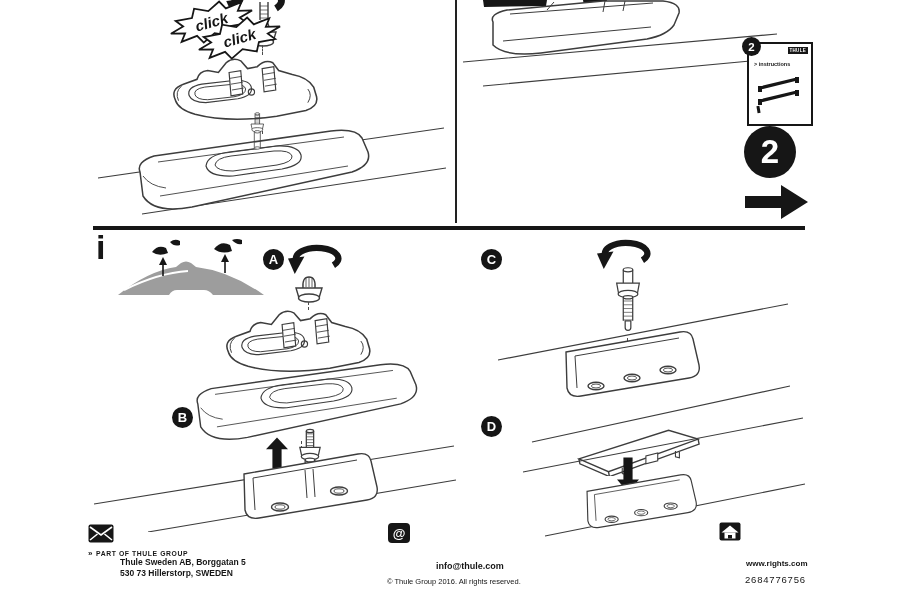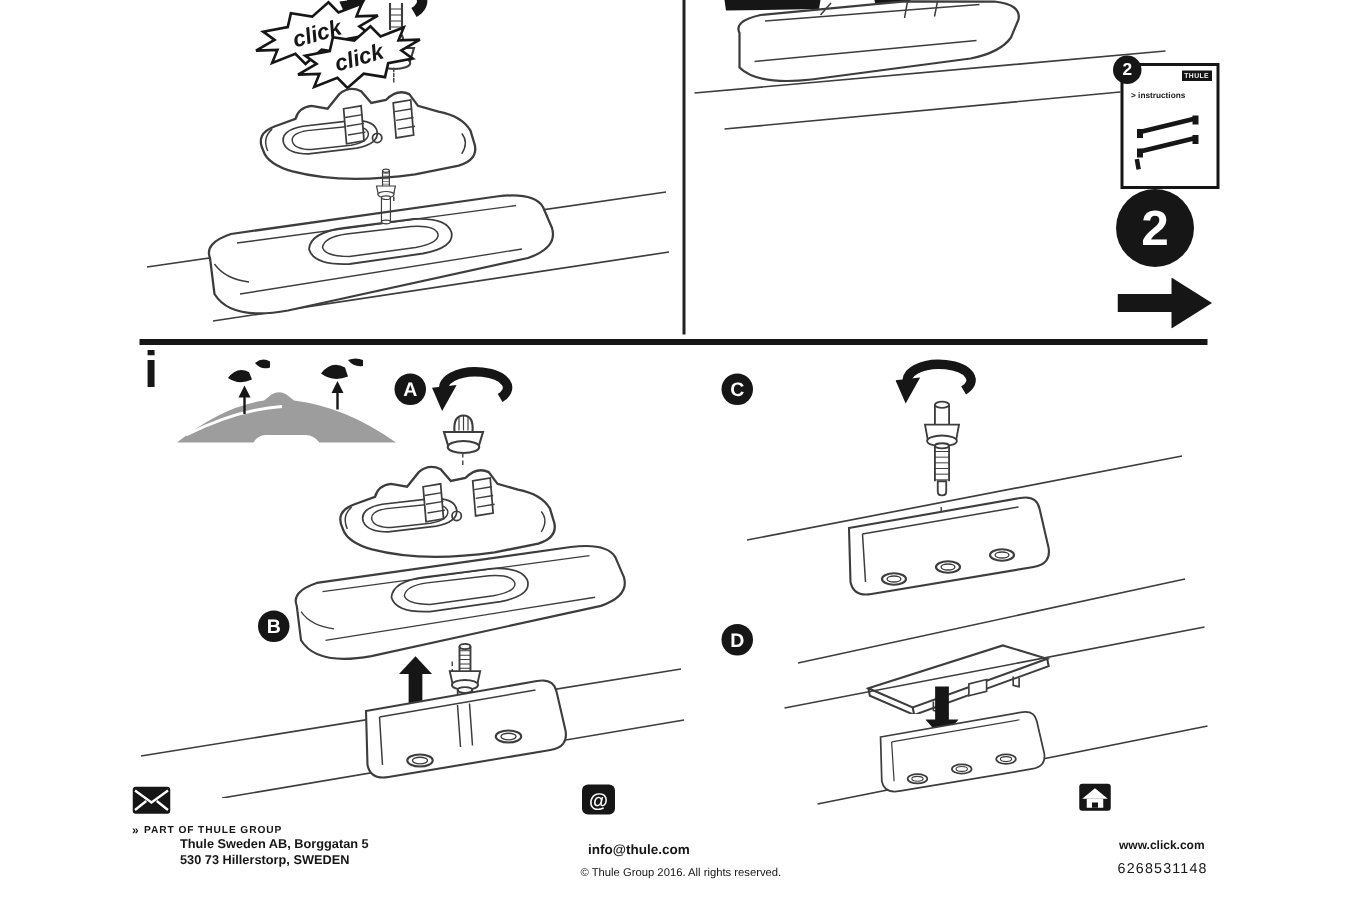--- a/index.html
+++ b/index.html
@@ -261,25 +261,25 @@
   <div class="ftxt fbold" style="left:120px;top:525px;font-size:8.5px">
     <div>Thule Sweden AB, Borggatan 5</div>
     <div>530 73 Hillerstorp, SWEDEN</div>
   </div>
   <div class="groupline">
     <span style="font-size:8px;font-weight:700">»</span>
     <span>PART OF THULE GROUP</span>
   </div>
 
   <div class="aticon">@</div>
-  <div class="ftxt fbold" style="left:392px;top:529px;font-size:9px">info@thule.com</div>
+  <div class="ftxt fbold" style="left:436px;top:529px;font-size:9px">info@thule.com</div>
   <div class="ftxt" style="left:387px;top:545px;font-size:7.5px">© Thule Group 2016. All rights reserved.</div>
 
   <svg class="abs" style="left:719px;top:522px" width="22" height="19" viewBox="0 0 22 19">
     <rect x="0.5" y="0.5" width="21" height="18" rx="2" fill="#161616"></rect>
     <polygon points="11,3.5 19.5,10.5 2.5,10.5" fill="#fff"></polygon>
     <rect x="5.5" y="10.5" width="11" height="6" fill="#fff"></rect>
     <rect x="9" y="13" width="4" height="3.5" fill="#161616"></rect>
   </svg>
-  <div class="ftxt" style="left:746px;top:527px;font-size:8px;font-weight:600">www.click.com</div>
-  <div class="ftxt" style="left:745px;top:542px;font-size:9.5px;letter-spacing:.8px">6268531148</div>
+  <div class="ftxt" style="left:746px;top:527px;font-size:8px;font-weight:600">www.rights.com</div>
+  <div class="ftxt" style="left:745px;top:542px;font-size:9.5px;letter-spacing:.8px">2684776756</div>
 
 </div>
 
 </body></html>

